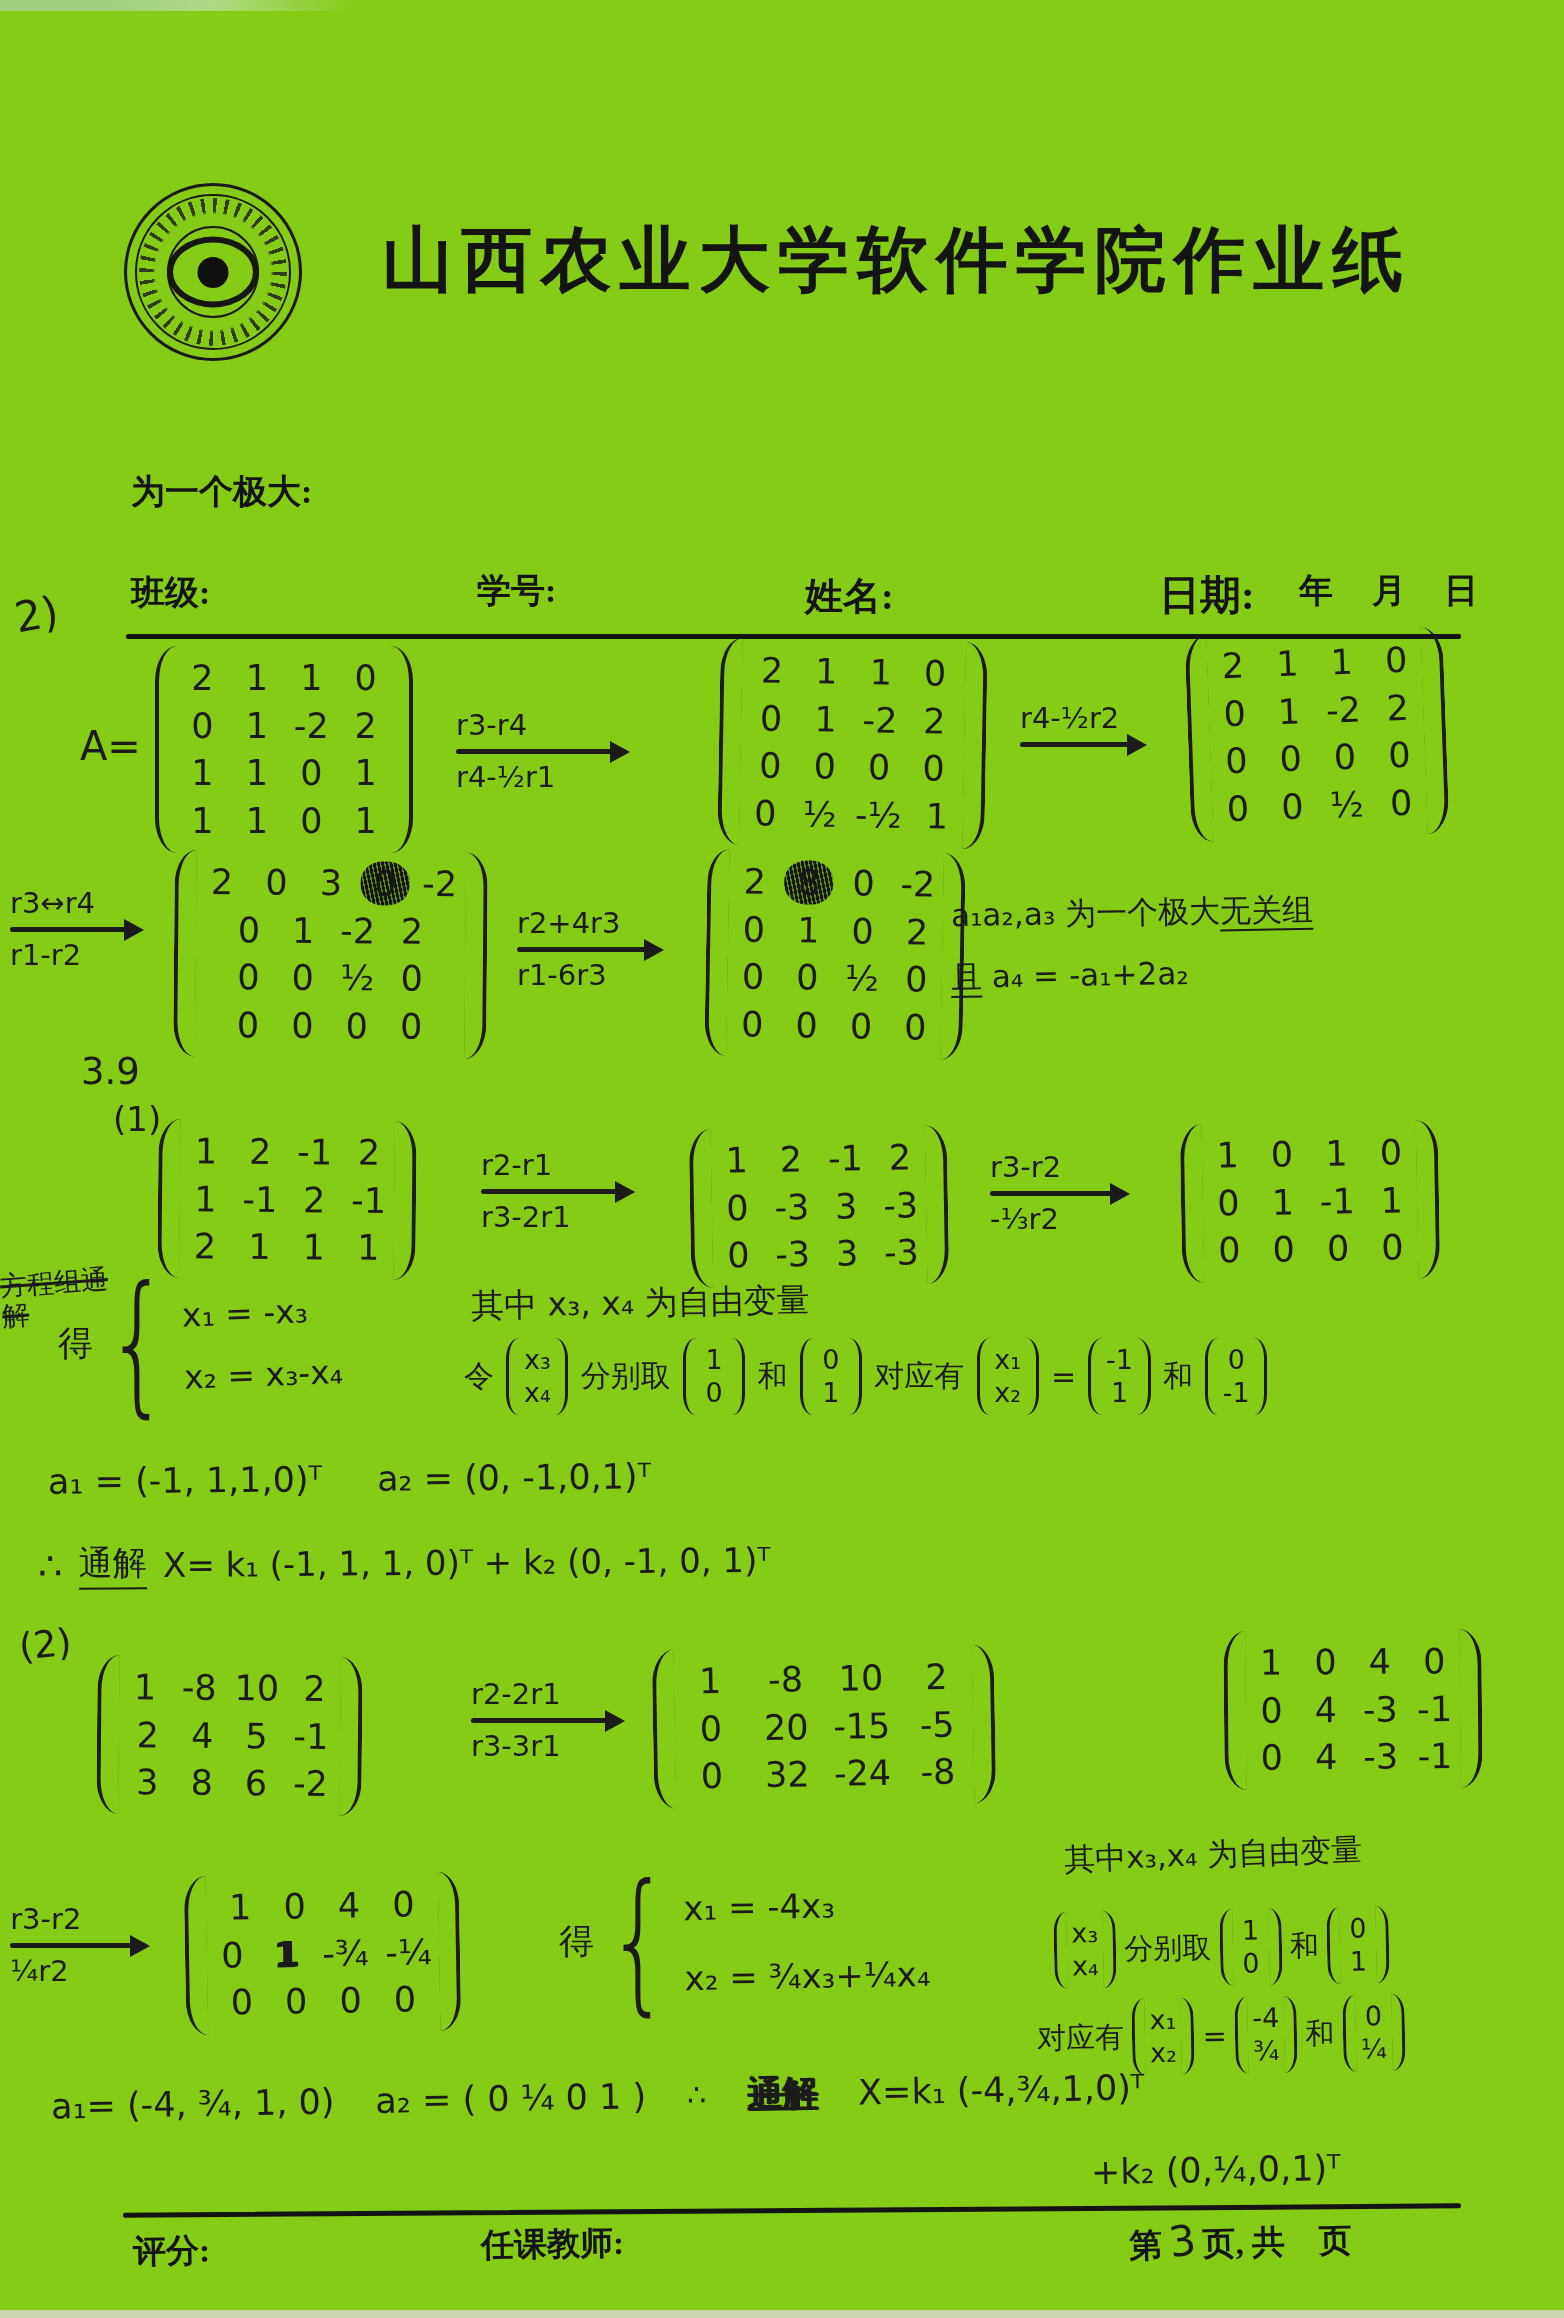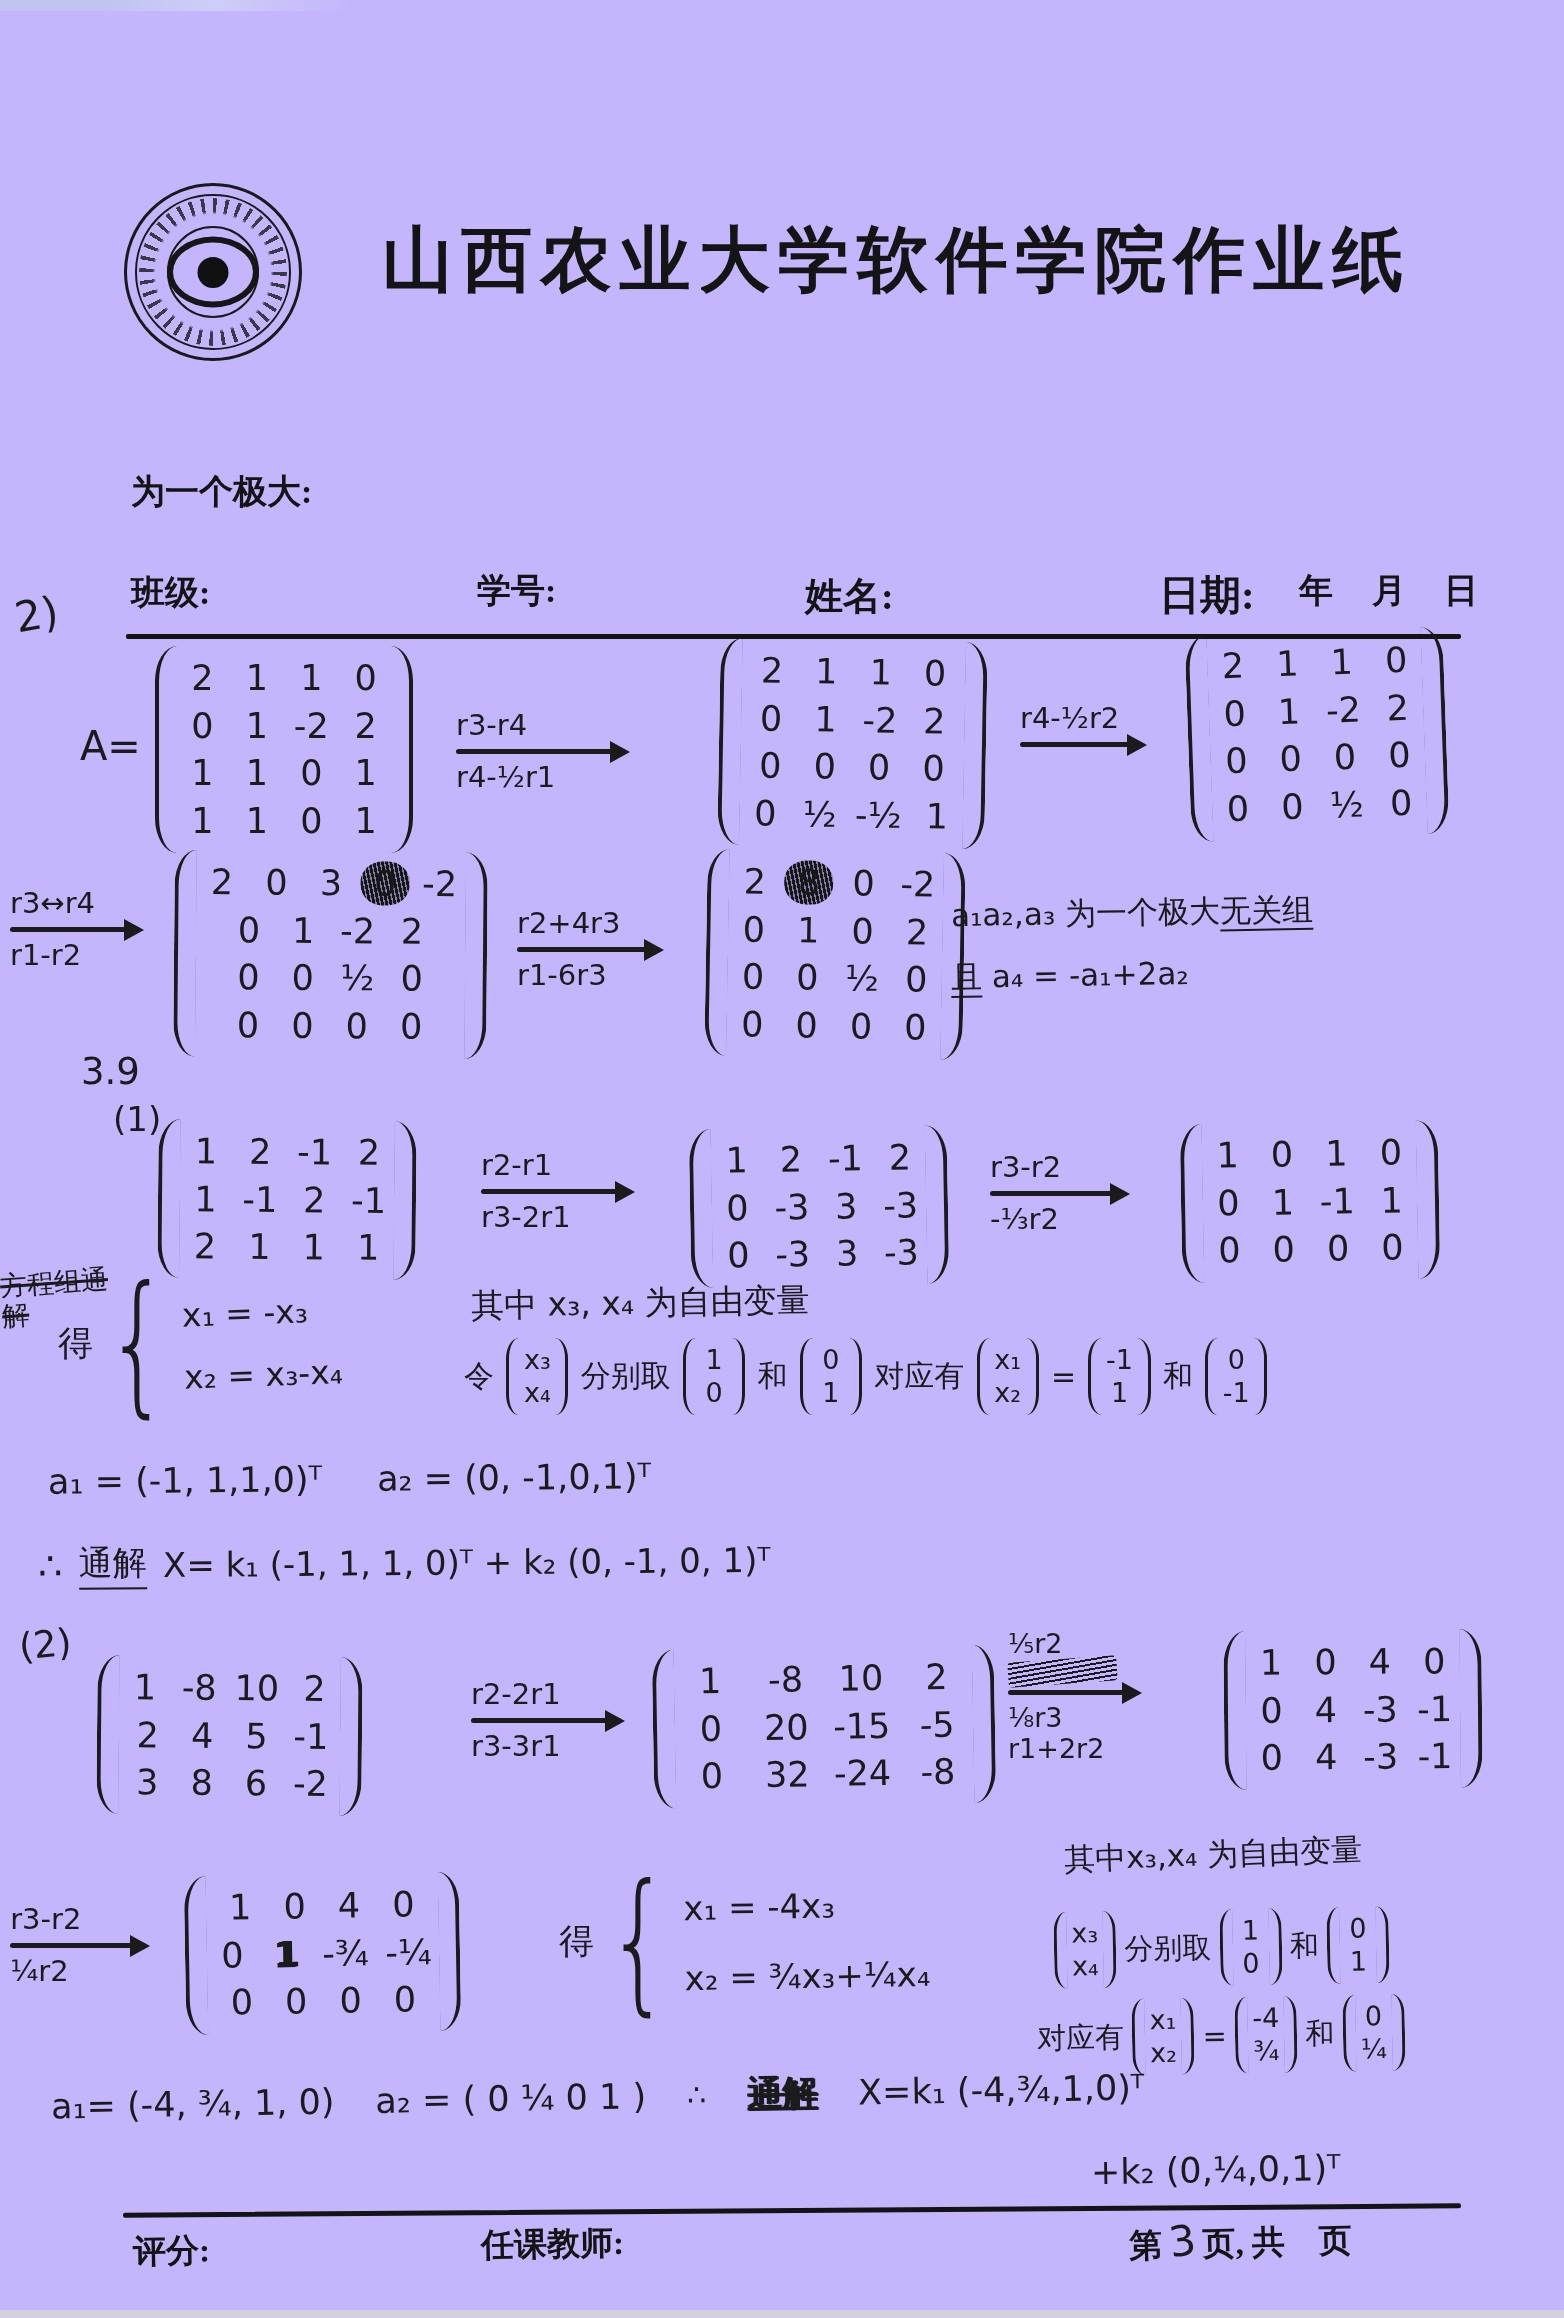--- a/index.html
+++ b/index.html
@@ -1,16 +1,16 @@
 <!DOCTYPE html>
 <html style="font-size:11px"><head>
 <meta charset="utf-8">
 <style>
   html,body{margin:0;padding:0;background:#e9e9e9;}
-  #page{position:relative;width:1564px;height:2319px;background:#c4b5fd;overflow:hidden;
+  #page{position:relative;width:1564px;height:2319px;background:#84cc16;overflow:hidden;
         font-family:"DejaVu Sans",sans-serif;color:#1b1b1b;}
   .abs{position:absolute;}
   .printed{font-family:"Liberation Serif","DejaVu Serif",serif;font-weight:700;color:#141414;}
   .hw{font-family:"DejaVu Sans",sans-serif;color:#1b1b1b;}
 
   
   .seal{border:3.4px solid #1a1a1a;border-radius:50%;}
   .seal-ring{position:absolute;inset:8.2px;border:2px solid #1a1a1a;border-radius:50%;}
   .seal-ticks{position:absolute;inset:12.3px;border-radius:50%;
       background:repeating-conic-gradient(rgba(25,25,25,.8) 0deg 3deg, transparent 3deg 10deg);
@@ -509,27 +509,20 @@
         </span>
         <span class="mrow">
           <span class="mcell">0</span>
           <span class="mcell">32</span>
           <span class="mcell">-24</span>
           <span class="mcell">-8</span>
         </span>
       </span>
       <span class="mrp"></span>
     </div>
-  <div class="abs rowop" style="left:1008px;top:1628px;">
-    <span class="rop-lbl" style="font-size:27px;">⅕r2</span>
-    <span class="scribble"></span>
-    <span class="rop-line" style="width:130px;"></span>
-    <span class="rop-lbl" style="font-size:27px;">⅛r3</span>
-    <span class="rop-lbl" style="font-size:27px;">r1+2r2</span>
-  </div>
   <div class="abs matrix" style="left:1224px;top:1630px;transform:rotate(-.5deg);">
       <span class="mlp"></span>
       <span class="mbody">
         <span class="mrow">
           <span class="mcell">1</span>
           <span class="mcell">0</span>
           <span class="mcell">4</span>
           <span class="mcell">0</span>
         </span>
         <span class="mrow">

